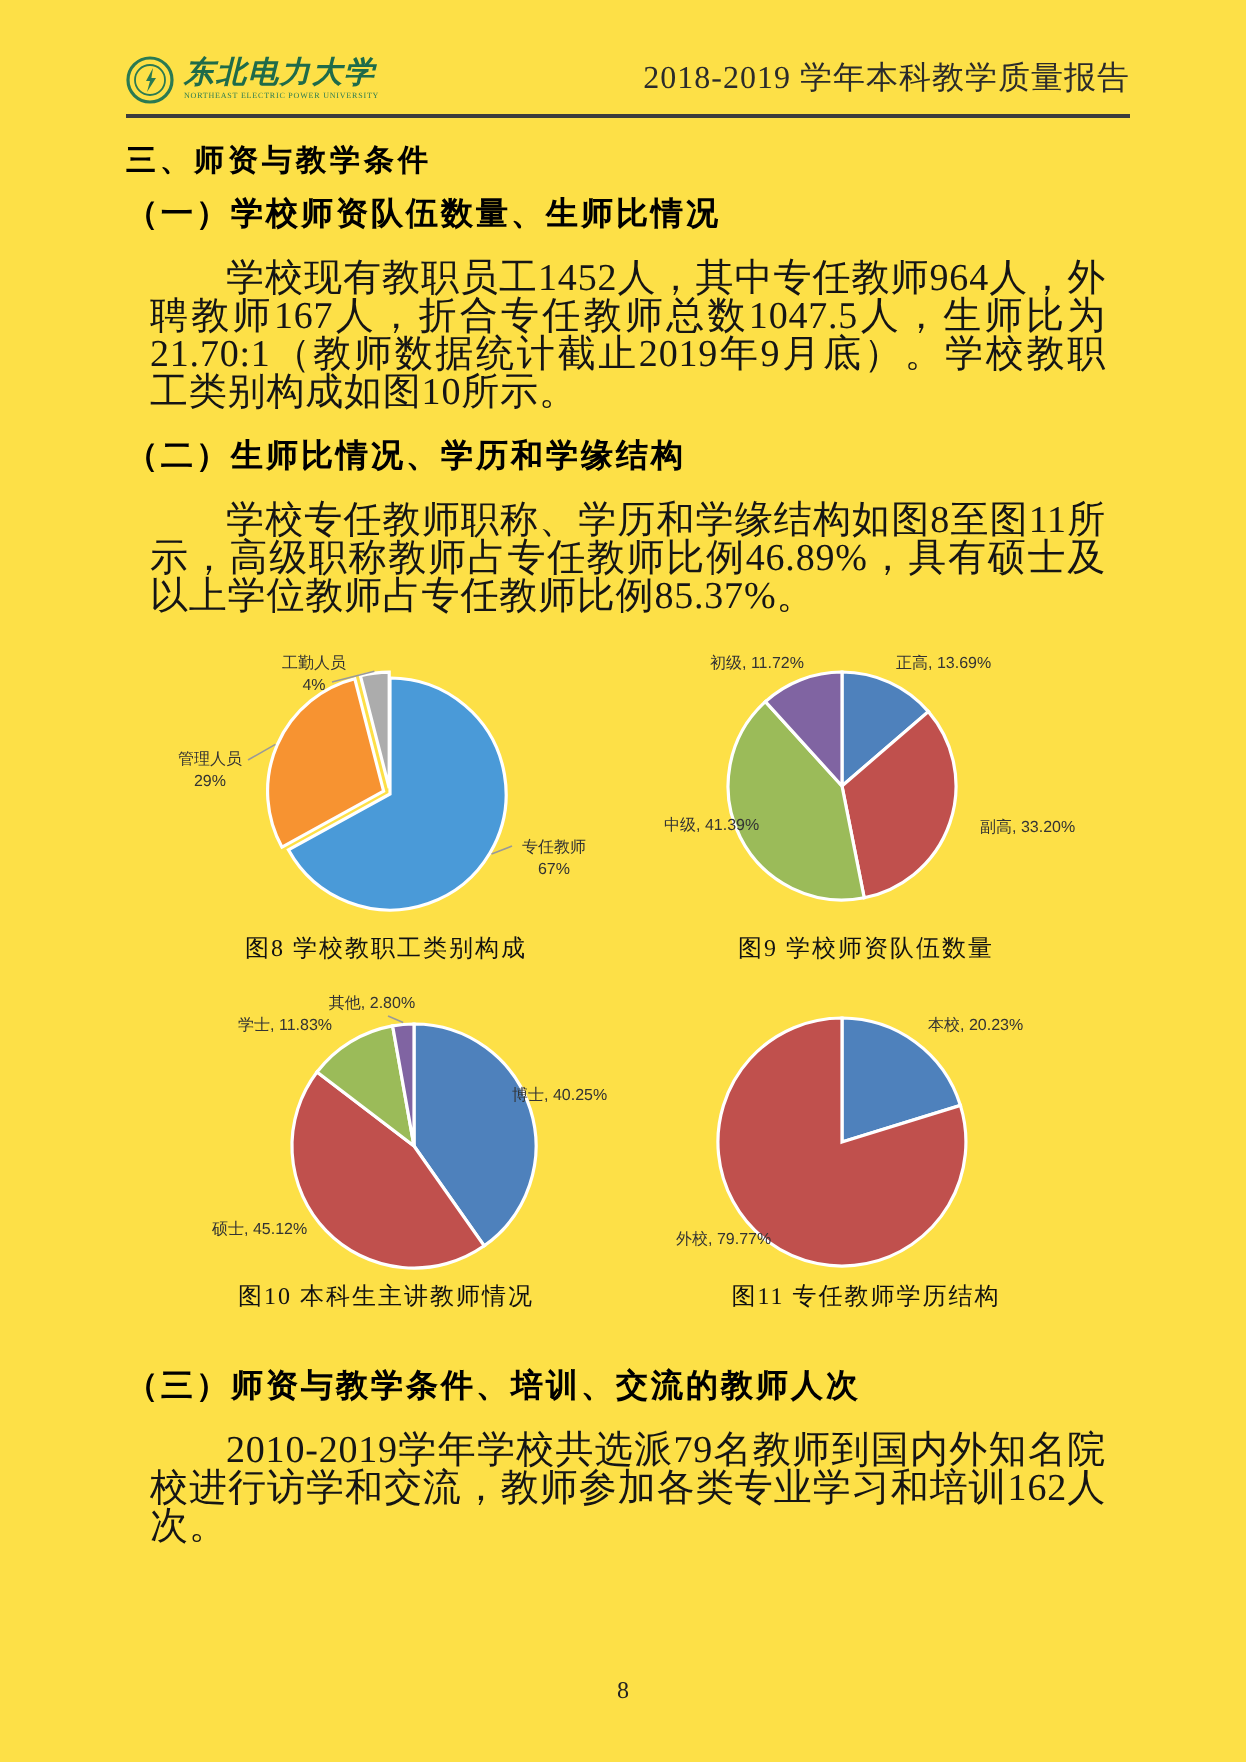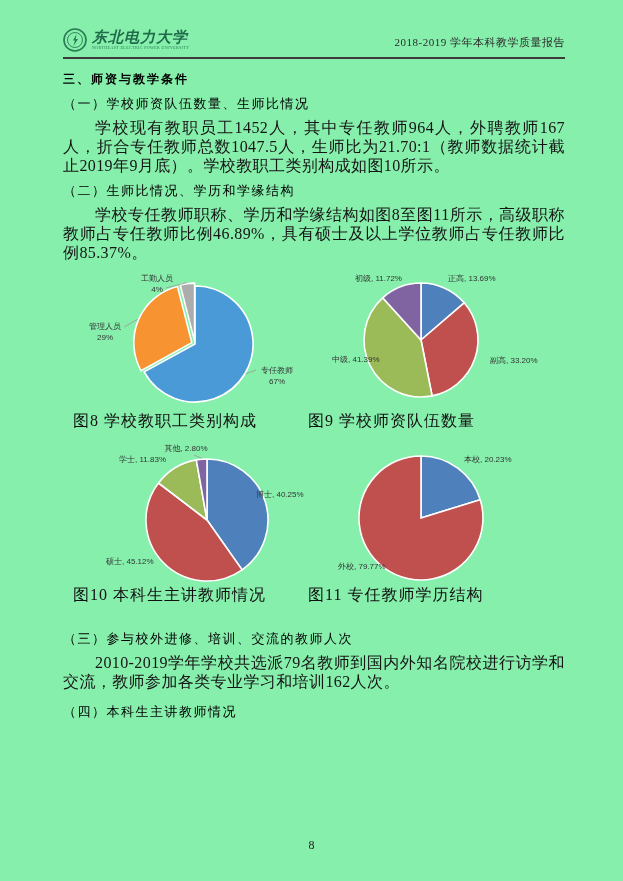--- a/index.html
+++ b/index.html
@@ -1,46 +1,46 @@
 <!DOCTYPE html>
 <html><head>
 <meta charset="utf-8">
 <style>
   html,body{margin:0;padding:0;background:#888;}
   .page{
     width:623px;height:881px;box-sizing:border-box;margin:0 auto;
-    background:#86efac;position:relative;
+    background:#fde047;position:relative;
     padding:26px 58px 0 63px;
     font-family:"Liberation Serif","DejaVu Serif",serif;
     color:#111;
   }
   
   .hdr{display:flex;justify-content:space-between;align-items:flex-end;
        padding-bottom:5px;border-bottom:2px solid #3c3c3c;height:26px;}
   .logo{display:flex;align-items:center;gap:5px;}
   .logo-txt{display:flex;flex-direction:column;line-height:1;}
   .logo-name{font-style:italic;font-weight:bold;font-size:15px;color:#1f6b4a;
              font-family:"Liberation Serif",serif;letter-spacing:1px;}
   .logo-sub{font-size:4px;color:#2a7a52;letter-spacing:.4px;margin-top:1px;}
-  .hdr-title{font-size:11px;color:#2b2b2b;letter-spacing:.5px;padding-bottom:2px;}
+  .hdr-title{font-size:16px;color:#2b2b2b;letter-spacing:.5px;padding-bottom:2px;}
   
   h1{font-family:"Liberation Sans","DejaVu Sans",sans-serif;
-     font-size:12px;font-weight:bold;letter-spacing:2px;margin:12px 0 6px;color:#000;}
+     font-size:15px;font-weight:bold;letter-spacing:2px;margin:12px 0 6px;color:#000;}
   h2{font-family:"Liberation Sans","DejaVu Sans",sans-serif;
-     font-size:13px;font-weight:normal;letter-spacing:1.5px;margin:7px 0 5px;color:#000;}
+     font-size:16px;font-weight:bold;letter-spacing:1.5px;margin:7px 0 5px;color:#000;}
   h2.mt-lg{margin-top:26px;}
   h2.mt-md{margin-top:12px;}
-  p.body{font-size:16px;line-height:19px;margin:0;text-align:justify;
+  p.body{font-size:19px;line-height:19px;margin:12px;text-align:justify;
          text-indent:2em;letter-spacing:.4px;color:#151515;}
   
   .charts{display:grid;grid-template-columns:240px 250px;column-gap:10px;row-gap:6px;
           margin:5px 0 0 17px;}
   figure{margin:0;}
   figure svg{display:block;}
-  .figcap{font-size:16px;color:#111;height:18px;line-height:18px;
+  .figcap{font-size:12px;color:#111;text-align:center;height:18px;line-height:18px;
           letter-spacing:1px;}
   .cap-shift{transform:translateX(-22px);}
   .cap-shift-sm{transform:translateX(-7px);}
   .pie-label{font:8px "Liberation Sans","DejaVu Sans",sans-serif;fill:#333;}
   
   .pageno{position:absolute;left:0;right:0;top:838px;text-align:center;
           font-size:12px;color:#222;}
 </style>
 </head>
 <body>
@@ -116,20 +116,19 @@
       <svg width="250" height="150" viewBox="0 0 250 150">
           <path d="M 91.0 82.0 L 91.0 20.0 A 62 62 0 0 1 150.2 63.7 Z" fill="#4E81BC" stroke="#fff" stroke-width="1.6"></path>
           <text x="134" y="26" text-anchor="start" class="pie-label"><tspan x="134" dy="0">本校, 20.23%</tspan></text>
           <path d="M 91.0 82.0 L 150.2 63.7 A 62 62 0 1 1 91.0 20.0 Z" fill="#C0504D" stroke="#fff" stroke-width="1.6"></path>
           <text x="8" y="133" text-anchor="start" class="pie-label"><tspan x="8" dy="0">外校, 79.77%</tspan></text>
         </svg>
       <figcaption class="figcap cap-shift">图11 专任教师学历结构</figcaption>
     </figure>
   </div>
 
-  <h2 class="mt-lg">（三）参与校外进修、培训、交流的教师人次</h2>
+  <h2 class="mt-lg">（三）师资与教学条件、培训、交流的教师人次</h2>
   <p class="body">2010-2019学年学校共选派79名教师到国内外知名院校进行访学和交流，教师参加各类专业学习和培训162人次。</p>
 
-  <h2 class="mt-md">（四）本科生主讲教师情况</h2>
 
   <div class="pageno">8</div>
 
 </div>
 
 </body></html>

